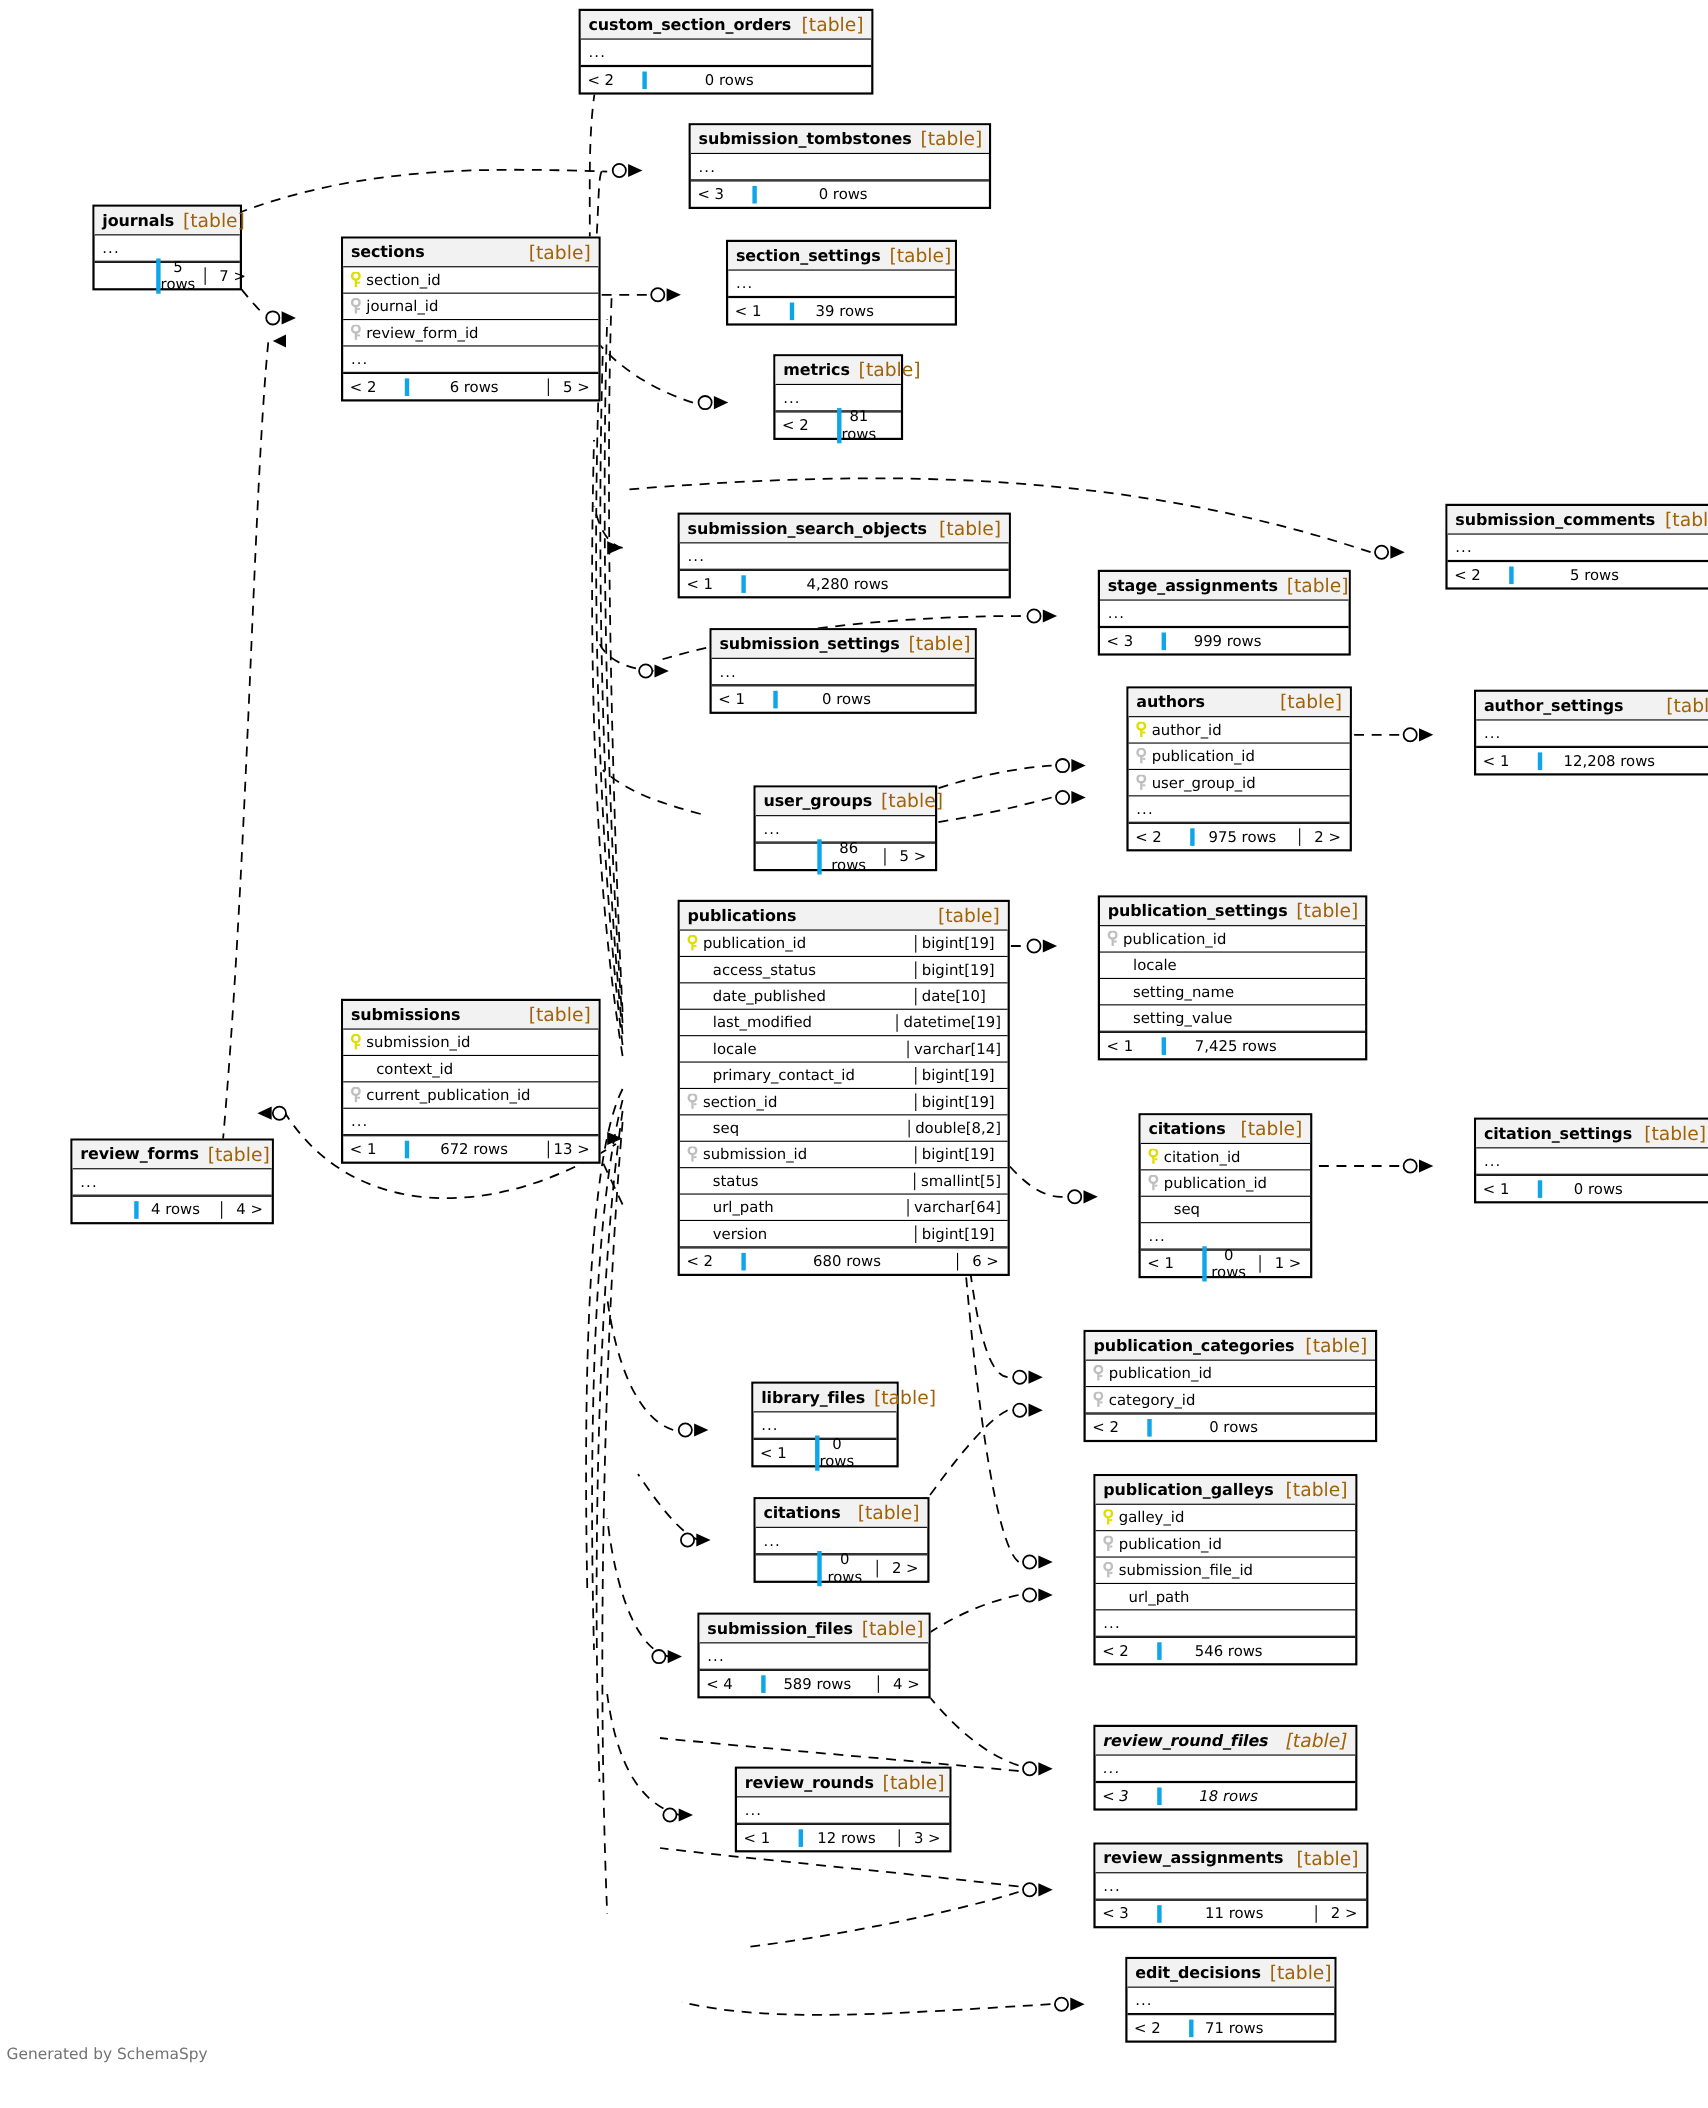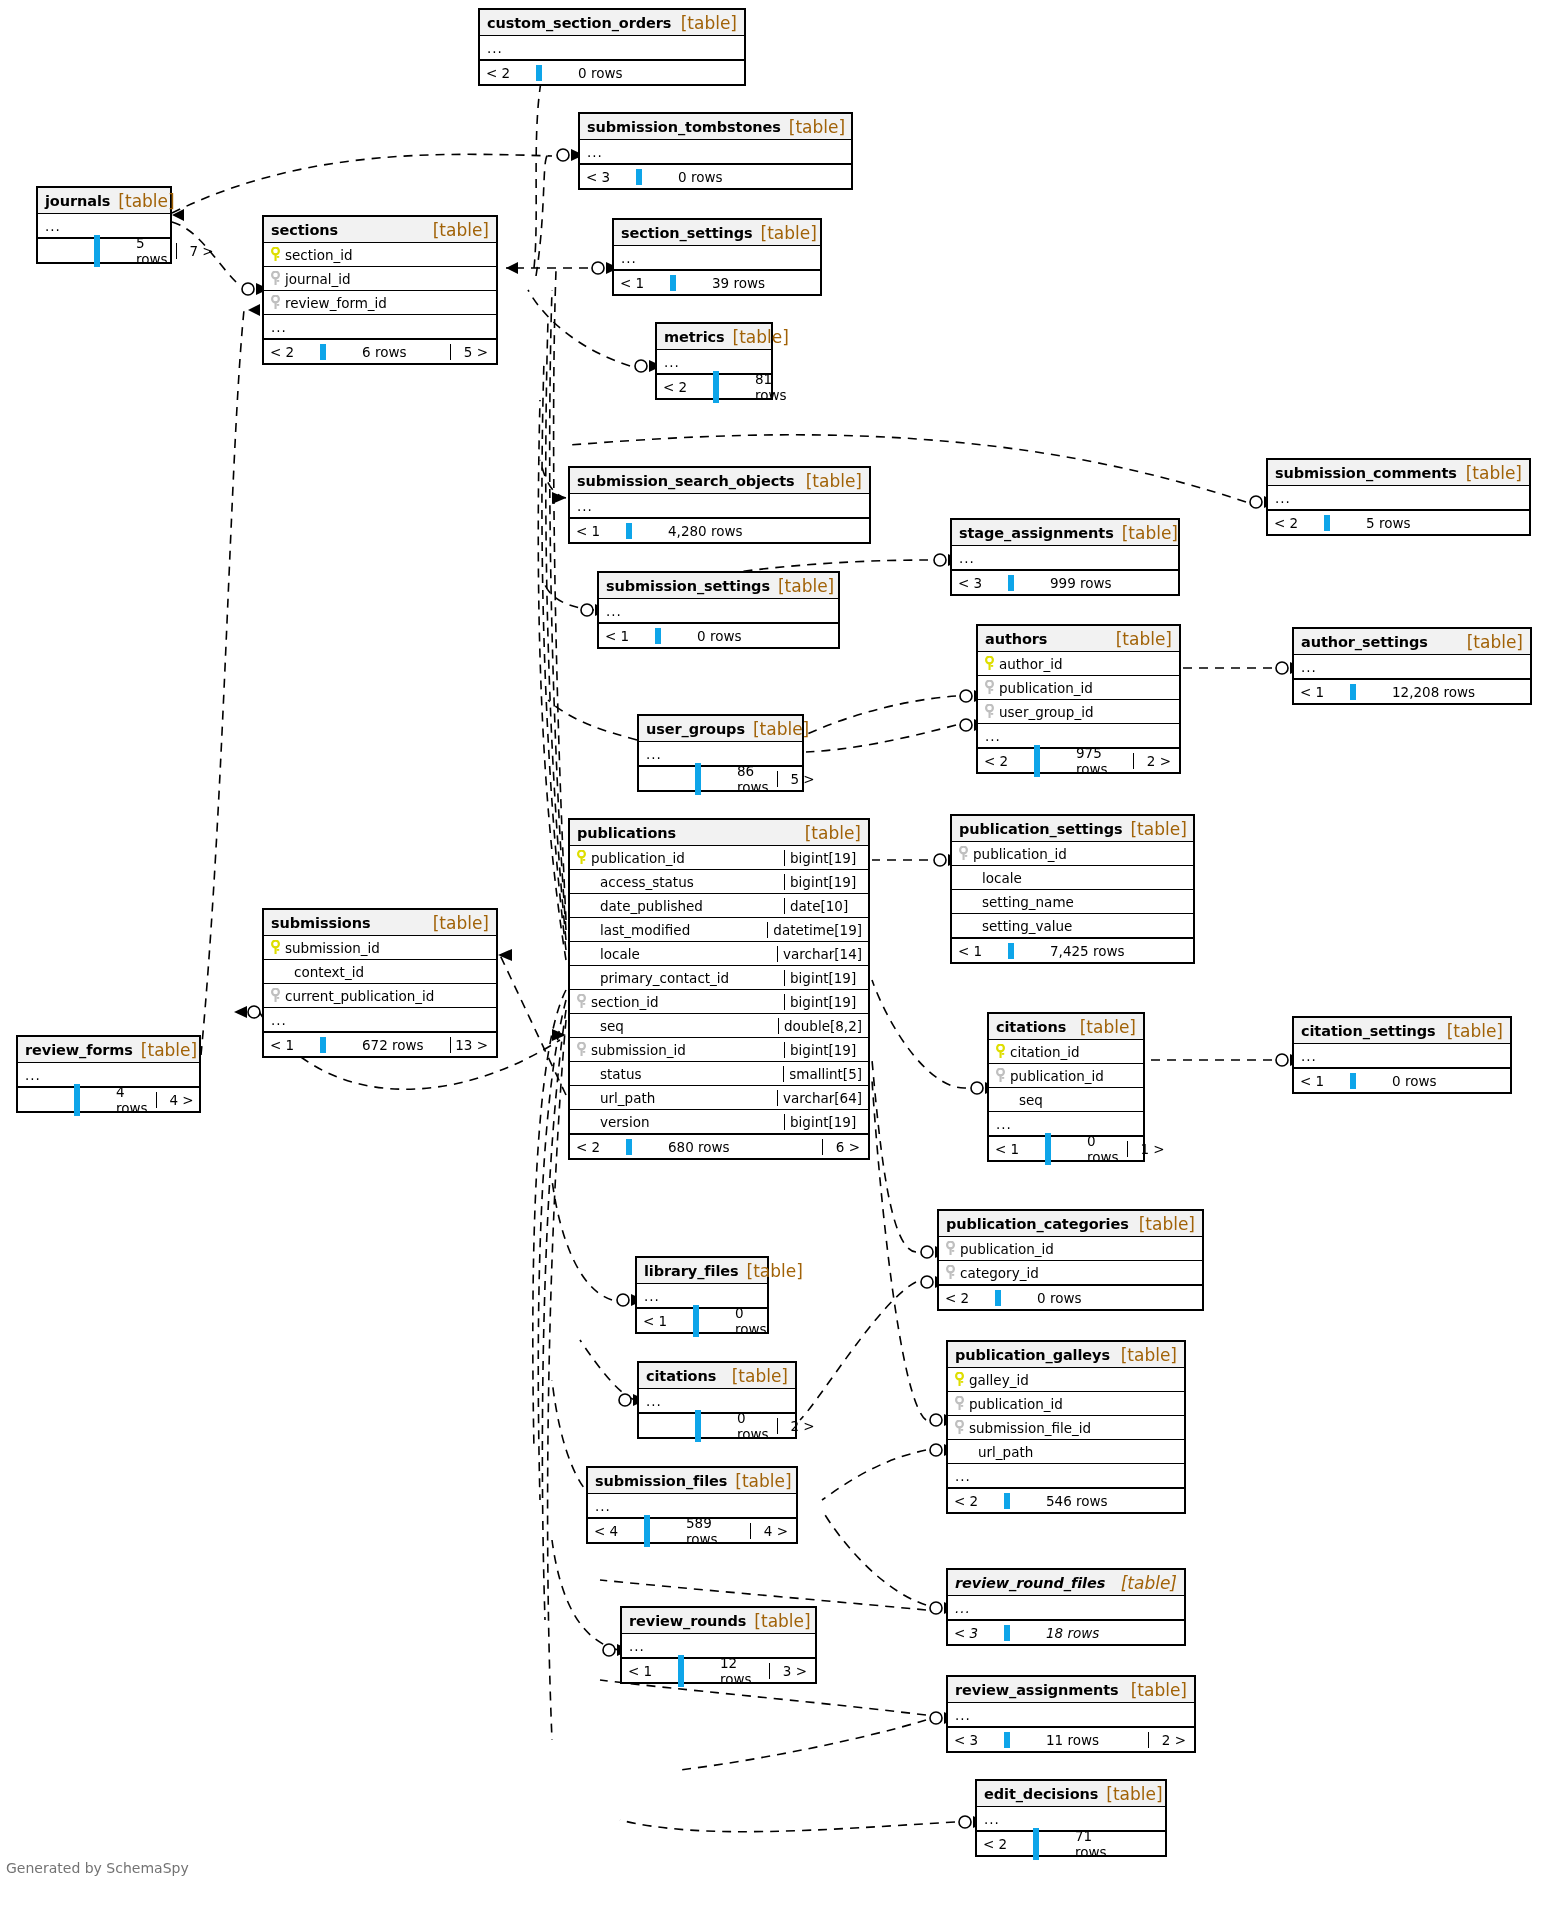--- a/index.html
+++ b/index.html
@@ -26,20 +26,21 @@
     width: 1553px;
     height: 1916px;
     pointer-events: none;
   }
   .table-node {
     position: absolute;
     box-sizing: border-box;
     border: 2px solid #000000;
     background: #ffffff;
     z-index: 5;
+    margin-left: 48px;
   }
   .tn-title {
     box-sizing: border-box;
     background: #f2f2f2;
     border-bottom: 1px solid #000000;
     display: flex;
     align-items: center;
     justify-content: space-between;
     padding: 0 7px;
     height: 26px;
@@ -106,25 +107,24 @@
     font-size: 13.5px;
   }
   .tn-foot .f-left {
     flex: 0 0 auto;
     min-width: 56px;
     padding-left: 6px;
     box-sizing: border-box;
   }
   .tn-foot .f-mid {
     flex: 1 1 auto;
-    text-align: left;
+    text-align: center;
     padding-right: 8px;
-    border-left: 6px solid #0ea5e9;
+    border-left: 4px solid #0ea5e9;
     box-sizing: border-box;
-    padding-left: 36px;
   }
   .tn-foot .f-right {
     flex: 0 0 auto;
     min-width: 46px;
     text-align: right;
     padding-right: 8px;
     border-left: 1px solid #000000;
     box-sizing: border-box;
   }
   .tn-foot .f-right.blank { text-align: left; }

